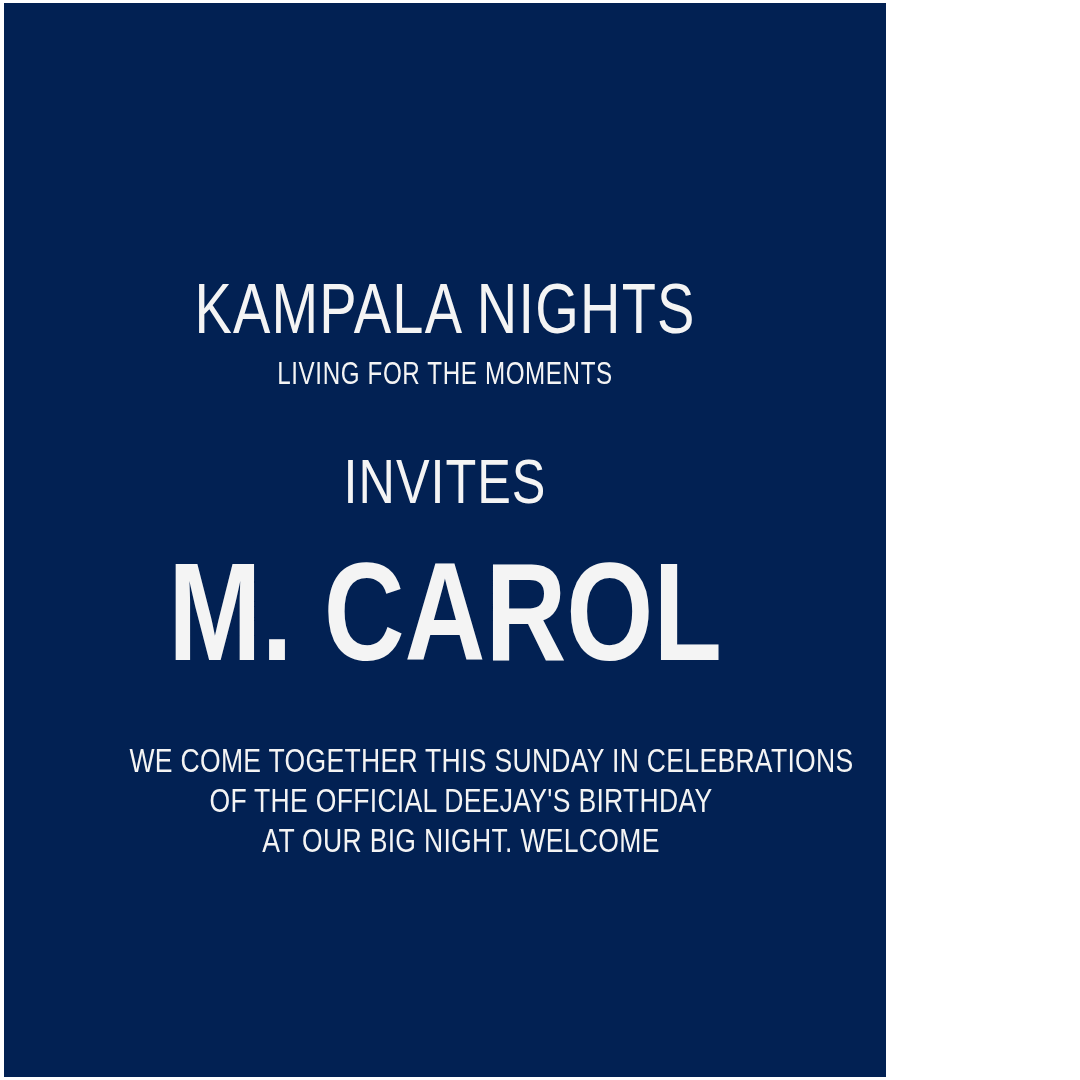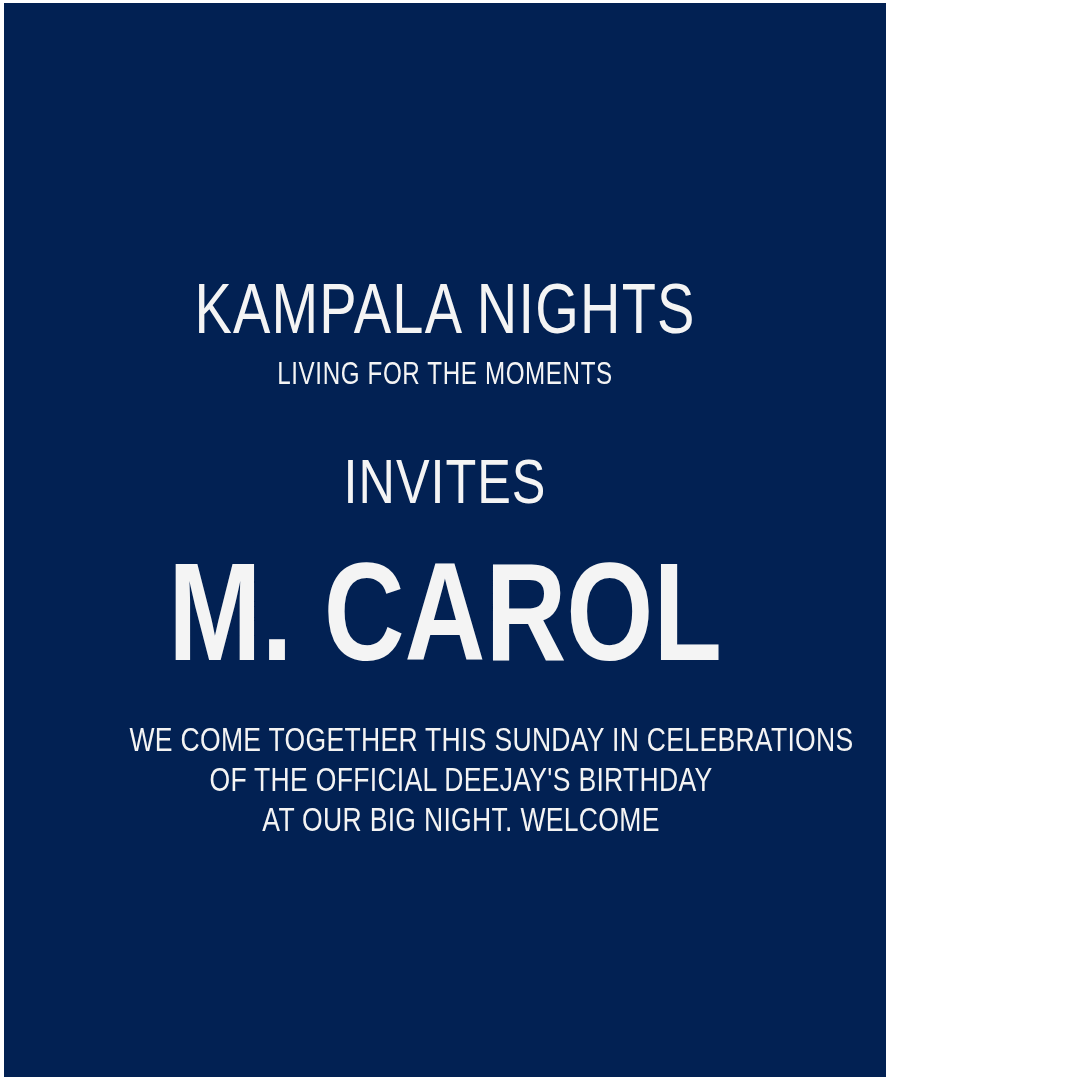--- a/index.html
+++ b/index.html
@@ -80,21 +80,21 @@
     font-size: 140px;
     font-weight: 700;
     letter-spacing: 0px;
     line-height: 1;
     transform: scaleX(0.80);
     transform-origin: 50% 50%;
   }
 
   
   #message-block {
-    top: 716px;
+    top: 737px;
     padding-left: 32px;
   }
 
   #message-block .msg-line {
     display: block;
     font-size: 34px;
     font-weight: 400;
     letter-spacing: 0.4px;
     line-height: 40px;
     transform: scaleX(0.78);

